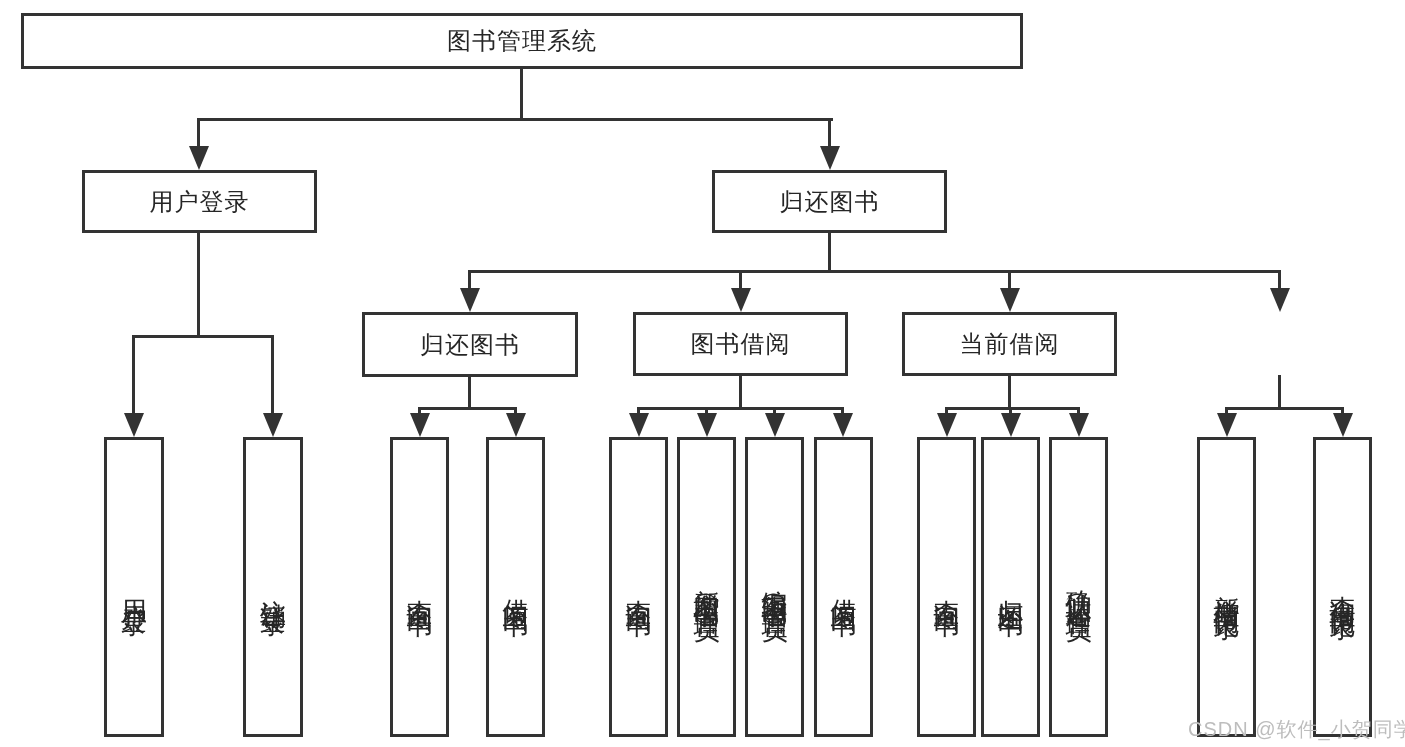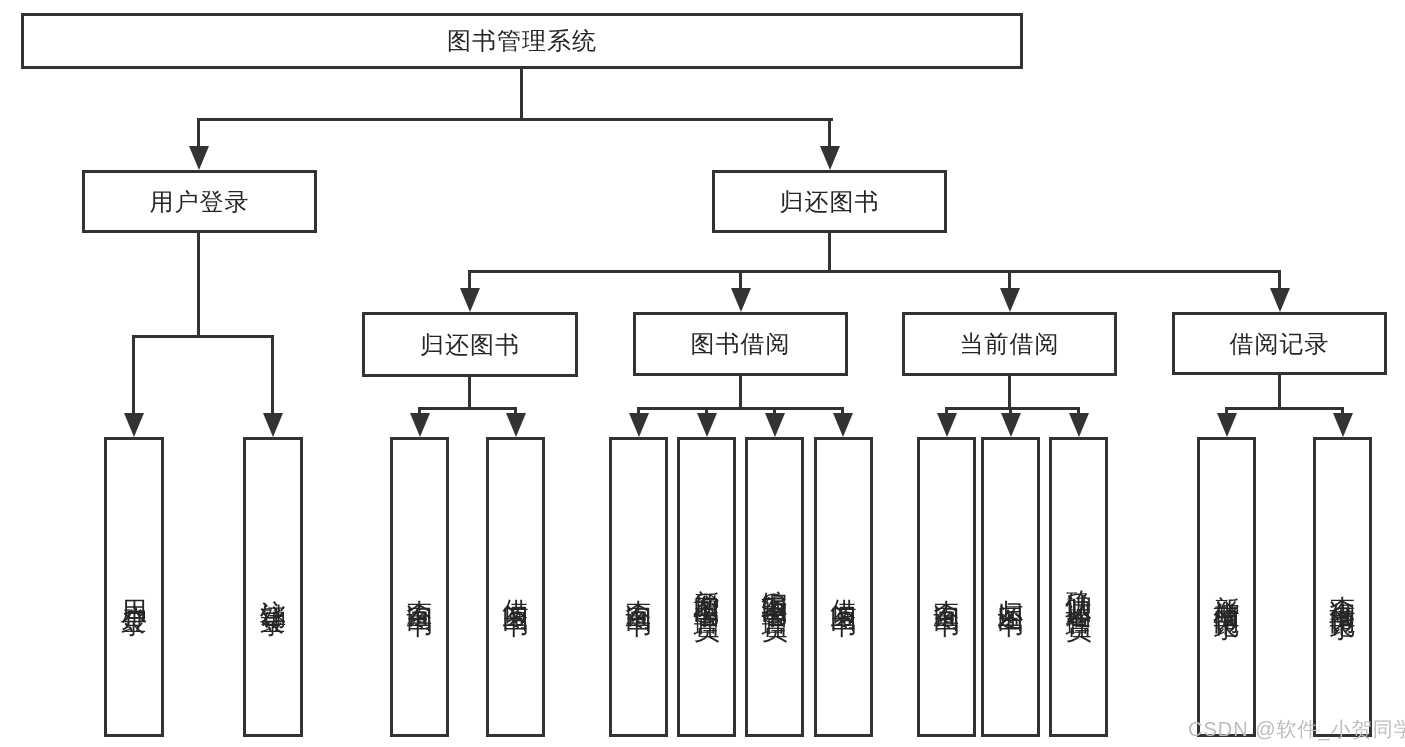--- a/index.html
+++ b/index.html
@@ -83,23 +83,20 @@
 
   <div class="node" style="left:362px;top:312px;width:216px;height:65px;">
     <span class="h-label">归还图书</span>
   </div>
   <div class="node" style="left:633px;top:312px;width:215px;height:64px;">
     <span class="h-label">图书借阅</span>
   </div>
   <div class="node" style="left:902px;top:312px;width:215px;height:64px;">
     <span class="h-label">当前借阅</span>
   </div>
-  <div class="node" style="left:1172px;top:312px;width:215px;height:63px;">
-    <span class="h-label">借阅记录</span>
-  </div>
 
   <div class="node leaf" style="left:104px;width:60px;">
     <span class="v-label">用户登录</span>
   </div>
   <div class="node leaf" style="left:243px;width:60px;">
     <span class="v-label">注销登录</span>
   </div>
 
   <div class="node leaf" style="left:390px;">
     <span class="v-label">查询图书</span>

